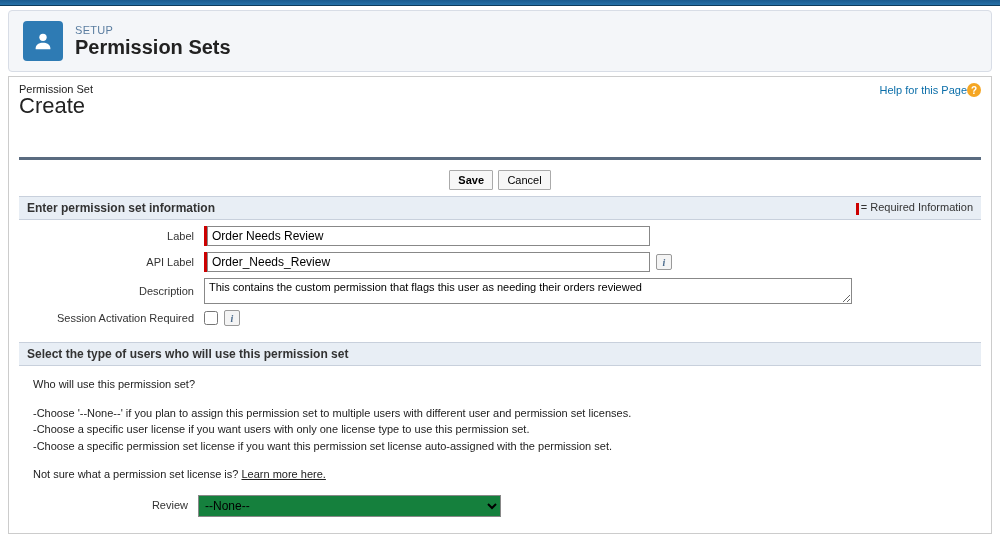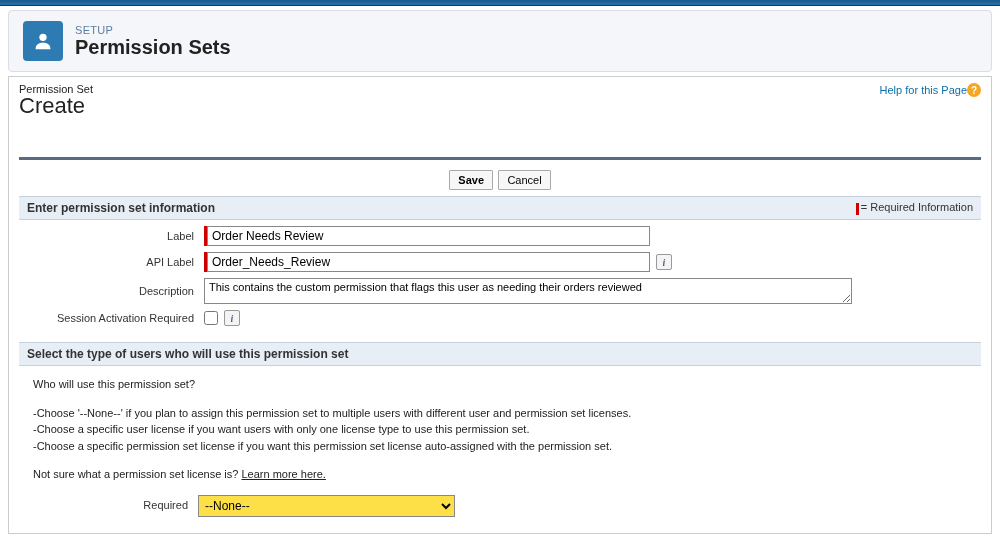--- a/index.html
+++ b/index.html
@@ -212,25 +212,25 @@
       color: #222;
       line-height: 1.5;
     }
     .help-body p { margin-bottom: 12px; }
     .help-body .lines { margin-bottom: 12px; }
     .help-body .note a {
       color: #222;
       text-decoration: underline;
     }
     .select-input {
-      width: 257px;
+      width: 303px;
       padding: 2px;
       font-size: 12px;
       border: 1px solid #888;
-      background: #fde047;
+      background: #15803d;
     }
     .license-row {
       display: flex;
       align-items: center;
       margin-top: 10px;
     }
   </style>
 </head>
 <body>
 
@@ -316,21 +316,21 @@
       <div class="lines">
         <div>-Choose '--None--' if you plan to assign this permission set to multiple users with different user and permission set licenses.</div>
         <div>-Choose a specific user license if you want users with only one license type to use this permission set.</div>
         <div>-Choose a specific permission set license if you want this permission set license auto-assigned with the permission set.</div>
       </div>
       <p class="note">
         <span>Not sure what a permission set license is? </span><a href="#">Learn more here.</a>
       </p>
 
       <div class="license-row">
-        <div class="form-label" style="width:165px">Required</div>
+        <div class="form-label" style="width:165px">Review</div>
         <select class="select-input">
           <option>--None--</option>
         </select>
       </div>
     </div>
 
     <div class="btn-row">
       <button class="btn">Save</button>
       <button class="btn">Cancel</button>
     </div>

